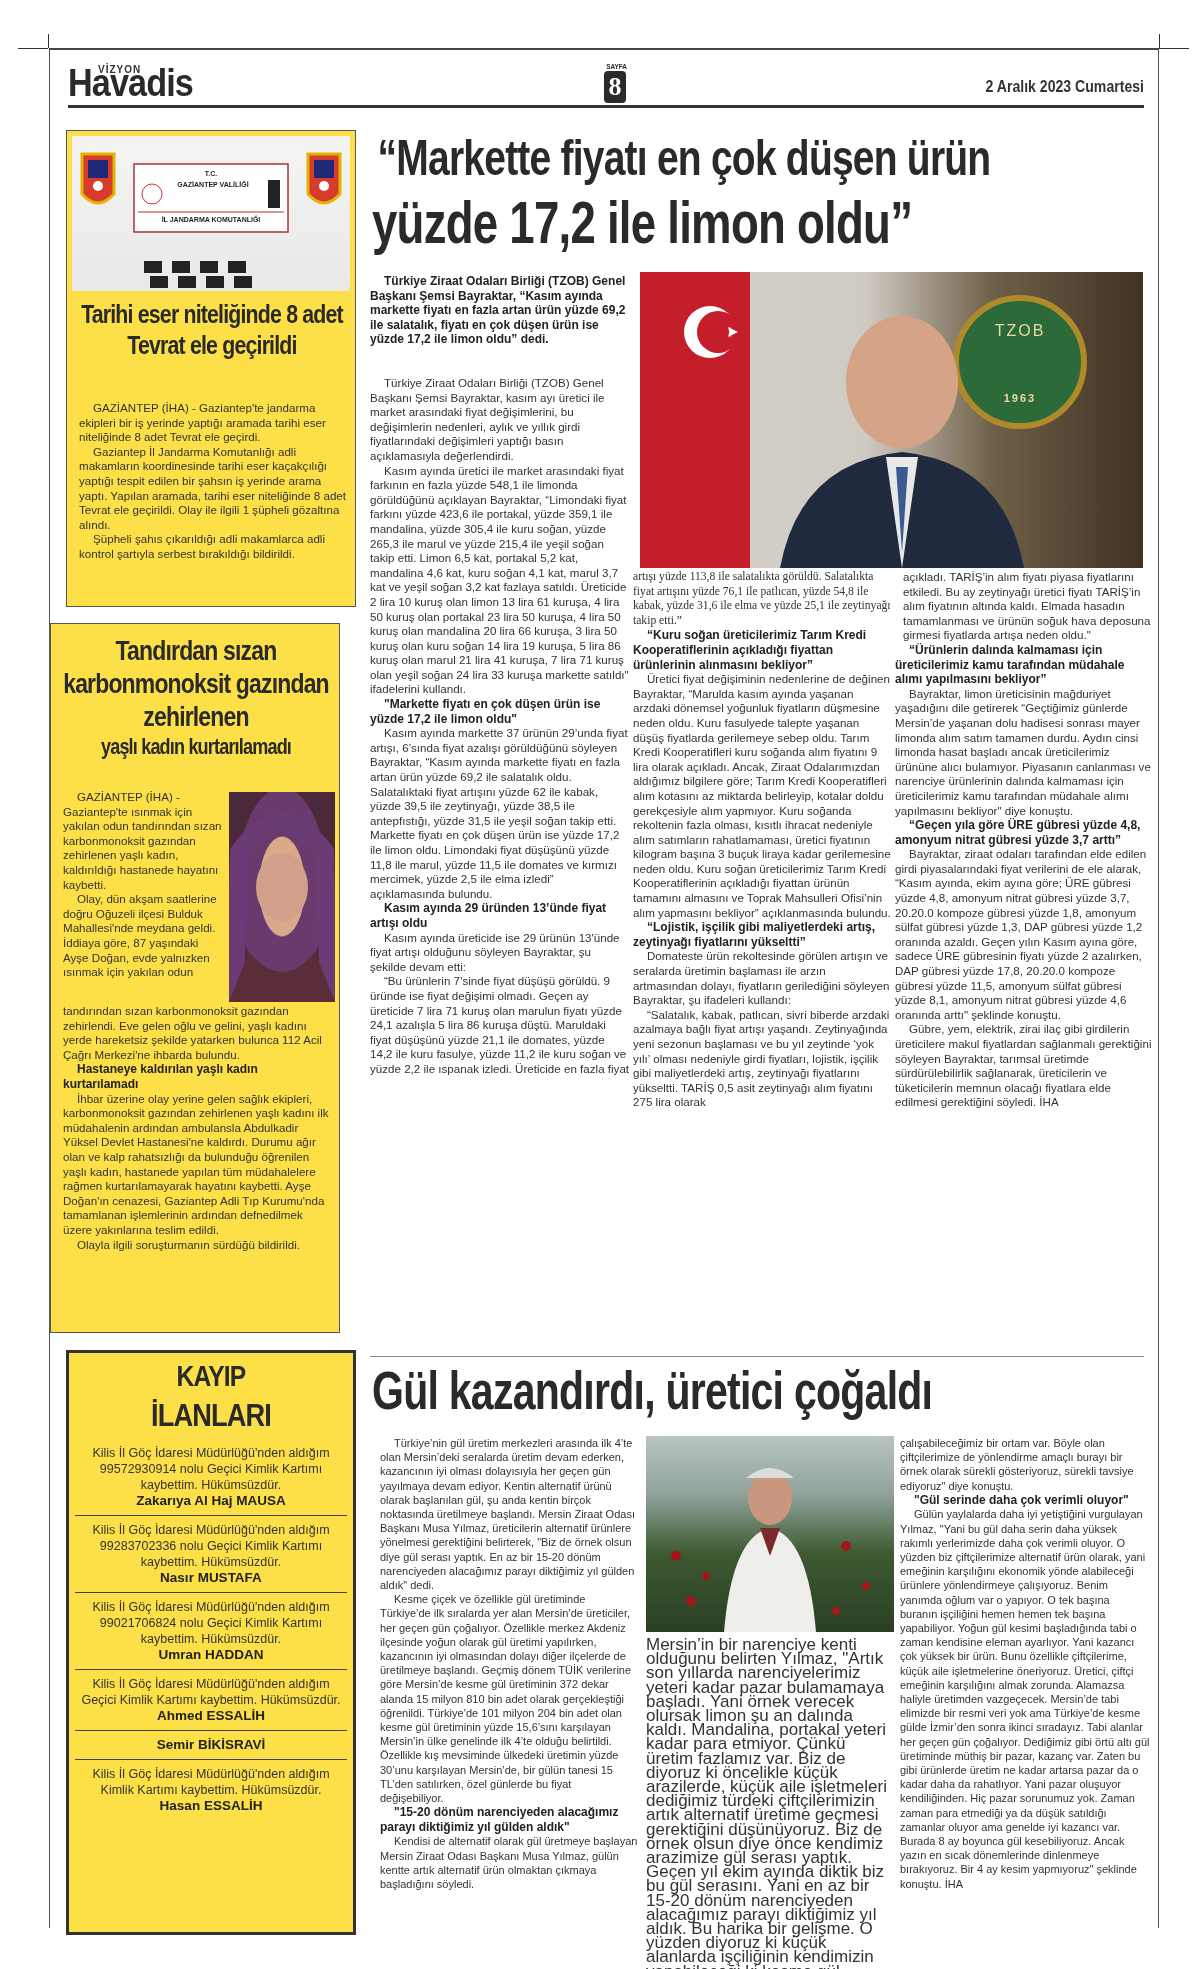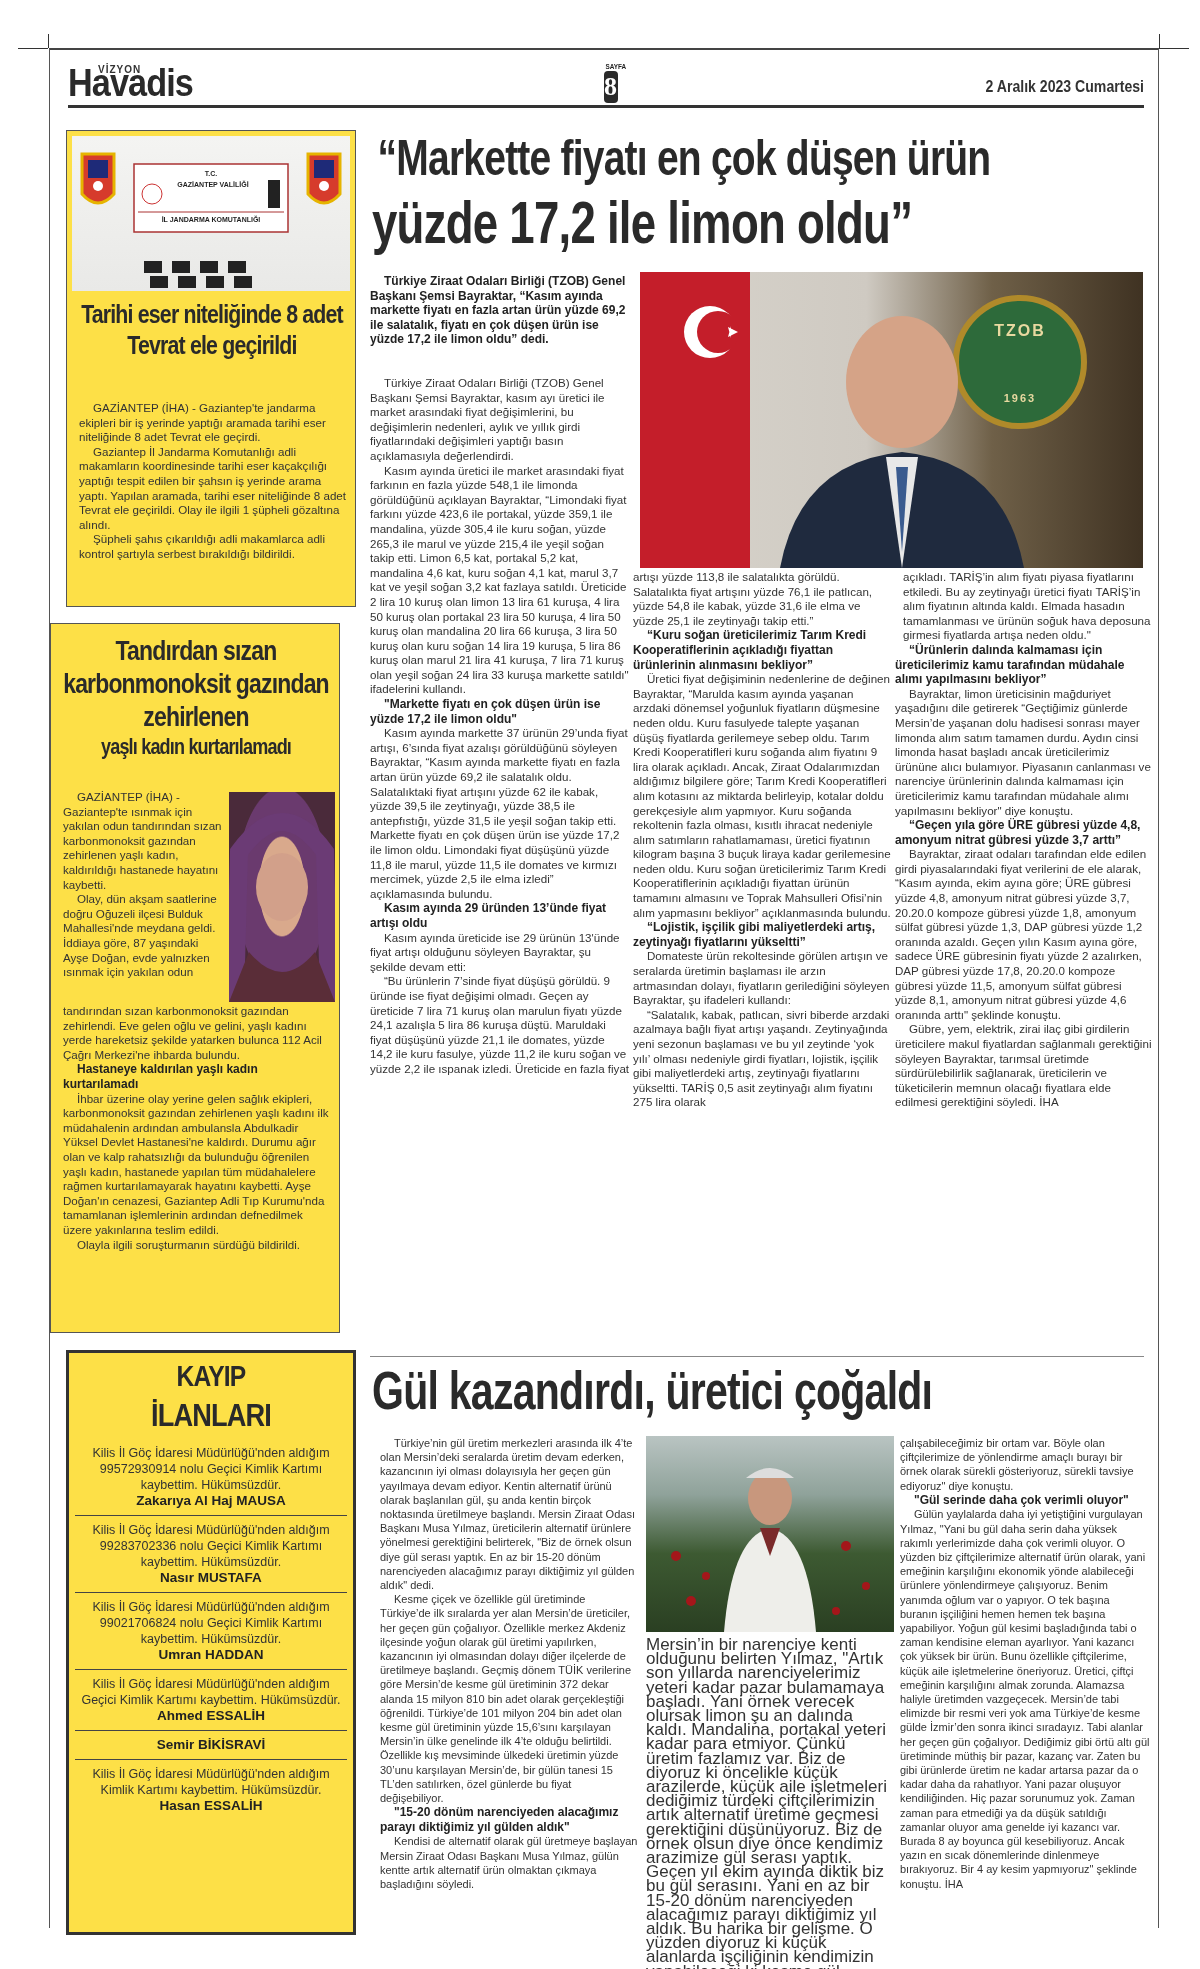--- a/index.html
+++ b/index.html
@@ -2,21 +2,21 @@
 <html><head>
 <meta charset="utf-8">
 <style>
 *{box-sizing:border-box;margin:0;padding:0}
 body{width:1200px;height:1969px;background:#fff;font-family:"Liberation Sans",sans-serif;color:#1f1f1f;position:relative;overflow:hidden}
 .crop{position:absolute;background:#333}
 .page{position:absolute;left:49px;top:48px;width:1110px;height:1880px;border-left:1px solid #555;border-right:1px solid #555;border-top:2px solid #444}
 .mast{position:absolute;left:18px;top:12px;width:1076px;height:46px;border-bottom:3px solid #333}
 .logo{position:absolute;left:0;top:0;font-family:"Liberation Sans",sans-serif;font-weight:bold;font-size:38px;color:#2a2a2a;letter-spacing:-1px;transform:scaleX(.9);transform-origin:left}
 .logo-sup{position:absolute;left:30px;top:2px;font-size:10px;font-weight:bold;letter-spacing:1px;color:#333}
-.sayfa{position:absolute;left:536px;top:0;text-align:left;width:14px}
+.sayfa{position:absolute;left:536px;top:0;text-align:center;width:22px}
 .sayfa-lbl{font-size:8px;font-weight:bold;transform:scaleX(.8)}
 .sayfa-num{background:#2a2a2a;color:#fff;font-family:"Liberation Serif",serif;font-size:26px;font-weight:bold;border-radius:4px;height:32px;line-height:32px}
 .date{position:absolute;right:0;top:16px;font-size:16px;font-weight:bold;color:#333;transform:scaleX(.88);transform-origin:right}
 .cond{font-family:"Liberation Sans",sans-serif;font-weight:bold;transform-origin:center;color:#2a2a2a;letter-spacing:-1px}
 .box{position:absolute;border:1px solid #555;background:#fde047}
 .body{font-size:11.6px;line-height:14.6px;color:#333;text-align:left}
 .body p{text-indent:14px}
 .body h4{font-size:12px;line-height:14.6px;font-weight:900;color:#222;text-indent:14px}
 .photo{position:absolute;overflow:hidden}
 .col{position:absolute}
@@ -125,26 +125,26 @@
       <rect x="0" y="0" width="110" height="296" fill="#c41e2a"></rect>
       <circle cx="70" cy="60" r="26" fill="#fff"></circle>
         <circle cx="78" cy="60" r="21" fill="#c41e2a"></circle>
       <polygon points="98,60 88,55 91,66 91,54 88,65" fill="#fff"></polygon>
       <circle cx="380" cy="90" r="64" fill="#2d6a3a" stroke="#b08a2a" stroke-width="6"></circle>
       <ellipse cx="262" cy="110" rx="56" ry="66" fill="#d5a387"></ellipse>
       <path d="M140 296 Q160 190 262 180 Q364 190 384 296Z" fill="#1f2a3e"></path>
       <path d="M246 185 L262 296 L278 185Z" fill="#e8e8e8"></path>
       <path d="M256 195 L262 280 L268 195Z" fill="#3a5b8f"></path>
     </svg>
-    <div style="position:absolute;left:352px;top:50px;width:56px;text-align:center;color:#e8d9a0;font-weight:bold;font-size:16px;letter-spacing:2px">TZOB</div>
+    <div style="position:absolute;left:352px;top:50px;width:56px;text-align:center;color:#e8d9a0;font-weight:normal;font-size:16px;letter-spacing:2px">TZOB</div>
     <div style="position:absolute;left:352px;top:120px;width:56px;text-align:center;color:#e8d9a0;font-weight:bold;font-size:11px;letter-spacing:2px">1963</div>
   </div>
 
   <div class="body col" style="left:583px;top:520px;width:258px" id="limon-col2">
-      <p style="text-indent: 0px;">artışı yüzde 113,8 ile salatalıkta görüldü. Salatalıkta fiyat artışını yüzde 76,1 ile patlıcan, yüzde 54,8 ile kabak, yüzde 31,6 ile elma ve yüzde 25,1 ile zeytinyağı takip etti.”</p>
+      <p style="text-indent: 0px; font-family: Liberation Serif, serif;">artışı yüzde 113,8 ile salatalıkta görüldü. Salatalıkta fiyat artışını yüzde 76,1 ile patlıcan, yüzde 54,8 ile kabak, yüzde 31,6 ile elma ve yüzde 25,1 ile zeytinyağı takip etti.”</p>
       <h4>“Kuru soğan üreticilerimiz Tarım Kredi Kooperatiflerinin açıkladığı fiyattan ürünlerinin alınmasını bekliyor”</h4>
       <p>Üretici fiyat değişiminin nedenlerine de değinen Bayraktar, “Marulda kasım ayında yaşanan arzdaki dönemsel yoğunluk fiyatların düşmesine neden oldu. Kuru fasulyede talepte yaşanan düşüş fiyatlarda gerilemeye sebep oldu. Tarım Kredi Kooperatifleri kuru soğanda alım fiyatını 9 lira olarak açıkladı. Ancak, Ziraat Odalarımızdan aldığımız bilgilere göre; Tarım Kredi Kooperatifleri alım kotasını az miktarda belirleyip, kotalar doldu gerekçesiyle alım yapmıyor. Kuru soğanda rekoltenin fazla olması, kısıtlı ihracat nedeniyle alım satımların rahatlamaması, üretici fiyatının kilogram başına 3 buçuk liraya kadar gerilemesine neden oldu. Kuru soğan üreticilerimiz Tarım Kredi Kooperatiflerinin açıkladığı fiyattan ürünün tamamını almasını ve Toprak Mahsulleri Ofisi’nin alım yapmasını bekliyor” açıklanmasında bulundu.</p>
       <h4>“Lojistik, işçilik gibi maliyetlerdeki artış, zeytinyağı fiyatlarını yükseltti”</h4>
       <p>Domateste ürün rekoltesinde görülen artışın ve seralarda üretimin başlaması ile arzın artmasından dolayı, fiyatların gerilediğini söyleyen Bayraktar, şu ifadeleri kullandı:</p>
       <p>“Salatalık, kabak, patlıcan, sivri biberde arzdaki azalmaya bağlı fiyat artışı yaşandı. Zeytinyağında yeni sezonun başlaması ve bu yıl zeytinde ‘yok yılı’ olması nedeniyle girdi fiyatları, lojistik, işçilik gibi maliyetlerdeki artış, zeytinyağı fiyatlarını yükseltti. TARİŞ 0,5 asit zeytinyağı alım fiyatını 275 lira olarak</p>
     </div>
   <div class="body col" style="left:845px;top:520px;width:258px" id="limon-col3">
       <p style="text-indent: 0px; margin-left: 8px;">açıkladı. TARİŞ’in alım fiyatı piyasa fiyatlarını etkiledi. Bu ay zeytinyağı üretici fiyatı TARİŞ’in alım fiyatının altında kaldı. Elmada hasadın tamamlanması ve ürünün soğuk hava deposuna girmesi fiyatlarda artışa neden oldu."</p>
       <h4>“Ürünlerin dalında kalmaması için üreticilerimiz kamu tarafından müdahale alımı yapılmasını bekliyor”</h4>
       <p>Bayraktar, limon üreticisinin mağduriyet yaşadığını dile getirerek “Geçtiğimiz günlerde Mersin’de yaşanan dolu hadisesi sonrası mayer limonda alım satım tamamen durdu. Aydın cinsi limonda hasat başladı ancak üreticilerimiz ürününe alıcı bulamıyor. Piyasanın canlanması ve narenciye ürünlerinin dalında kalmaması için üreticilerimiz kamu tarafından müdahale alımı yapılmasını bekliyor" diye konuştu.</p>

